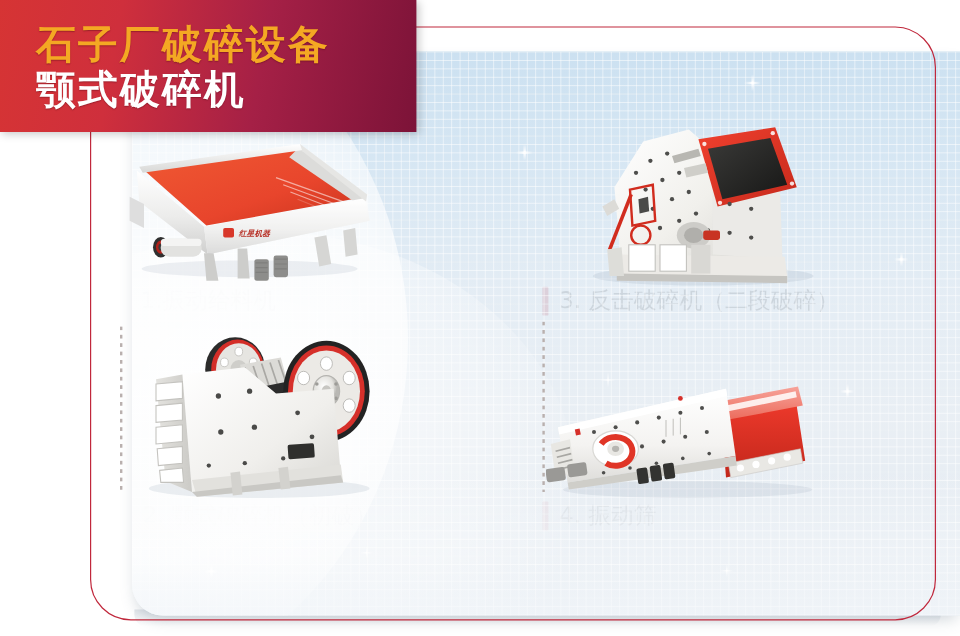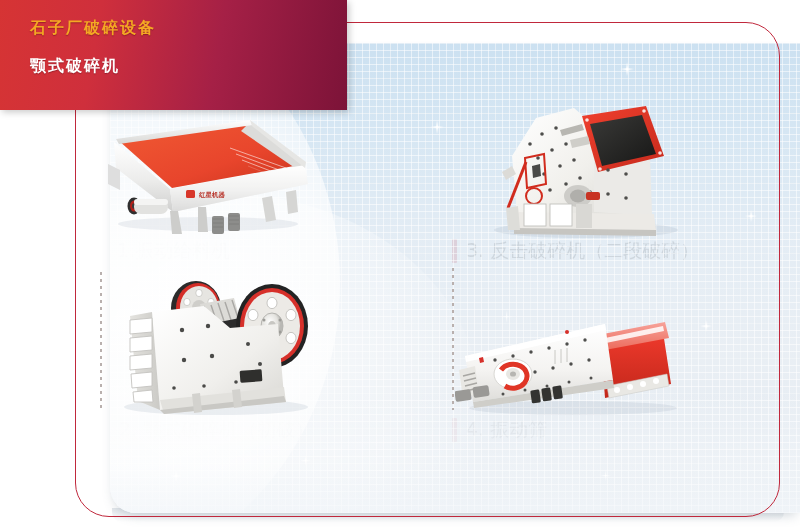--- a/index.html
+++ b/index.html
@@ -86,21 +86,21 @@
   
   .banner{
     position:absolute;left:0;top:0;width:347px;height:110px;
     background:linear-gradient(100deg,#d63434 0%,#cf2f3c 28%,#a52046 62%,#7c1338 100%);
     z-index:6;
     box-shadow:2px 2px 7px rgba(0,0,0,0.22);
   }
   .banner .t1,.banner .t2{
     position:absolute;left:30px;
     font-weight:bold;letter-spacing:2px;
-    font-size:16px;line-height:1;
+    font-size:33px;line-height:1;
     font-family:"DejaVu Sans","Liberation Sans",sans-serif;
     white-space:nowrap;
   }
   .banner .t1{top:20px;color:#f4a823;text-shadow:0 1px 1px rgba(90,10,25,0.45);}
   .banner .t2{top:58px;color:#ffffff;text-shadow:0 1px 1px rgba(90,10,25,0.45);}
   .label{
     position:absolute;display:flex;align-items:center;
     font-size:19px;color:#3a3a3a;white-space:nowrap;
     font-family:"DejaVu Sans","Liberation Sans",sans-serif;
   }
@@ -108,21 +108,21 @@
     display:inline-block;width:5px;height:24px;background:#c0162c;
     margin-right:9px;flex:0 0 auto;border-radius:1px;
   }
   .dots{
     position:absolute;width:2px;z-index:4;
     background-image:linear-gradient(180deg,#b9b0ae 50%, rgba(255,255,255,0) 0%);
     background-size:2px 7px;background-repeat:repeat-y;
   }
 
   
-  .art{position:absolute;z-index:3;}
+  .art{position:absolute;z-index:3;font-style:italic;}
 
   
   #lbl1{left:103px;top:238px;}
   #lbl2{left:105px;top:417px;}
   #lbl3{left:452px;top:238px;}
   #lbl4{left:452px;top:417px;}
   #dots1{left:100px;top:272px;height:138px;}
   #dots2{left:452px;top:268px;height:142px;}
 </style>
 </head>

